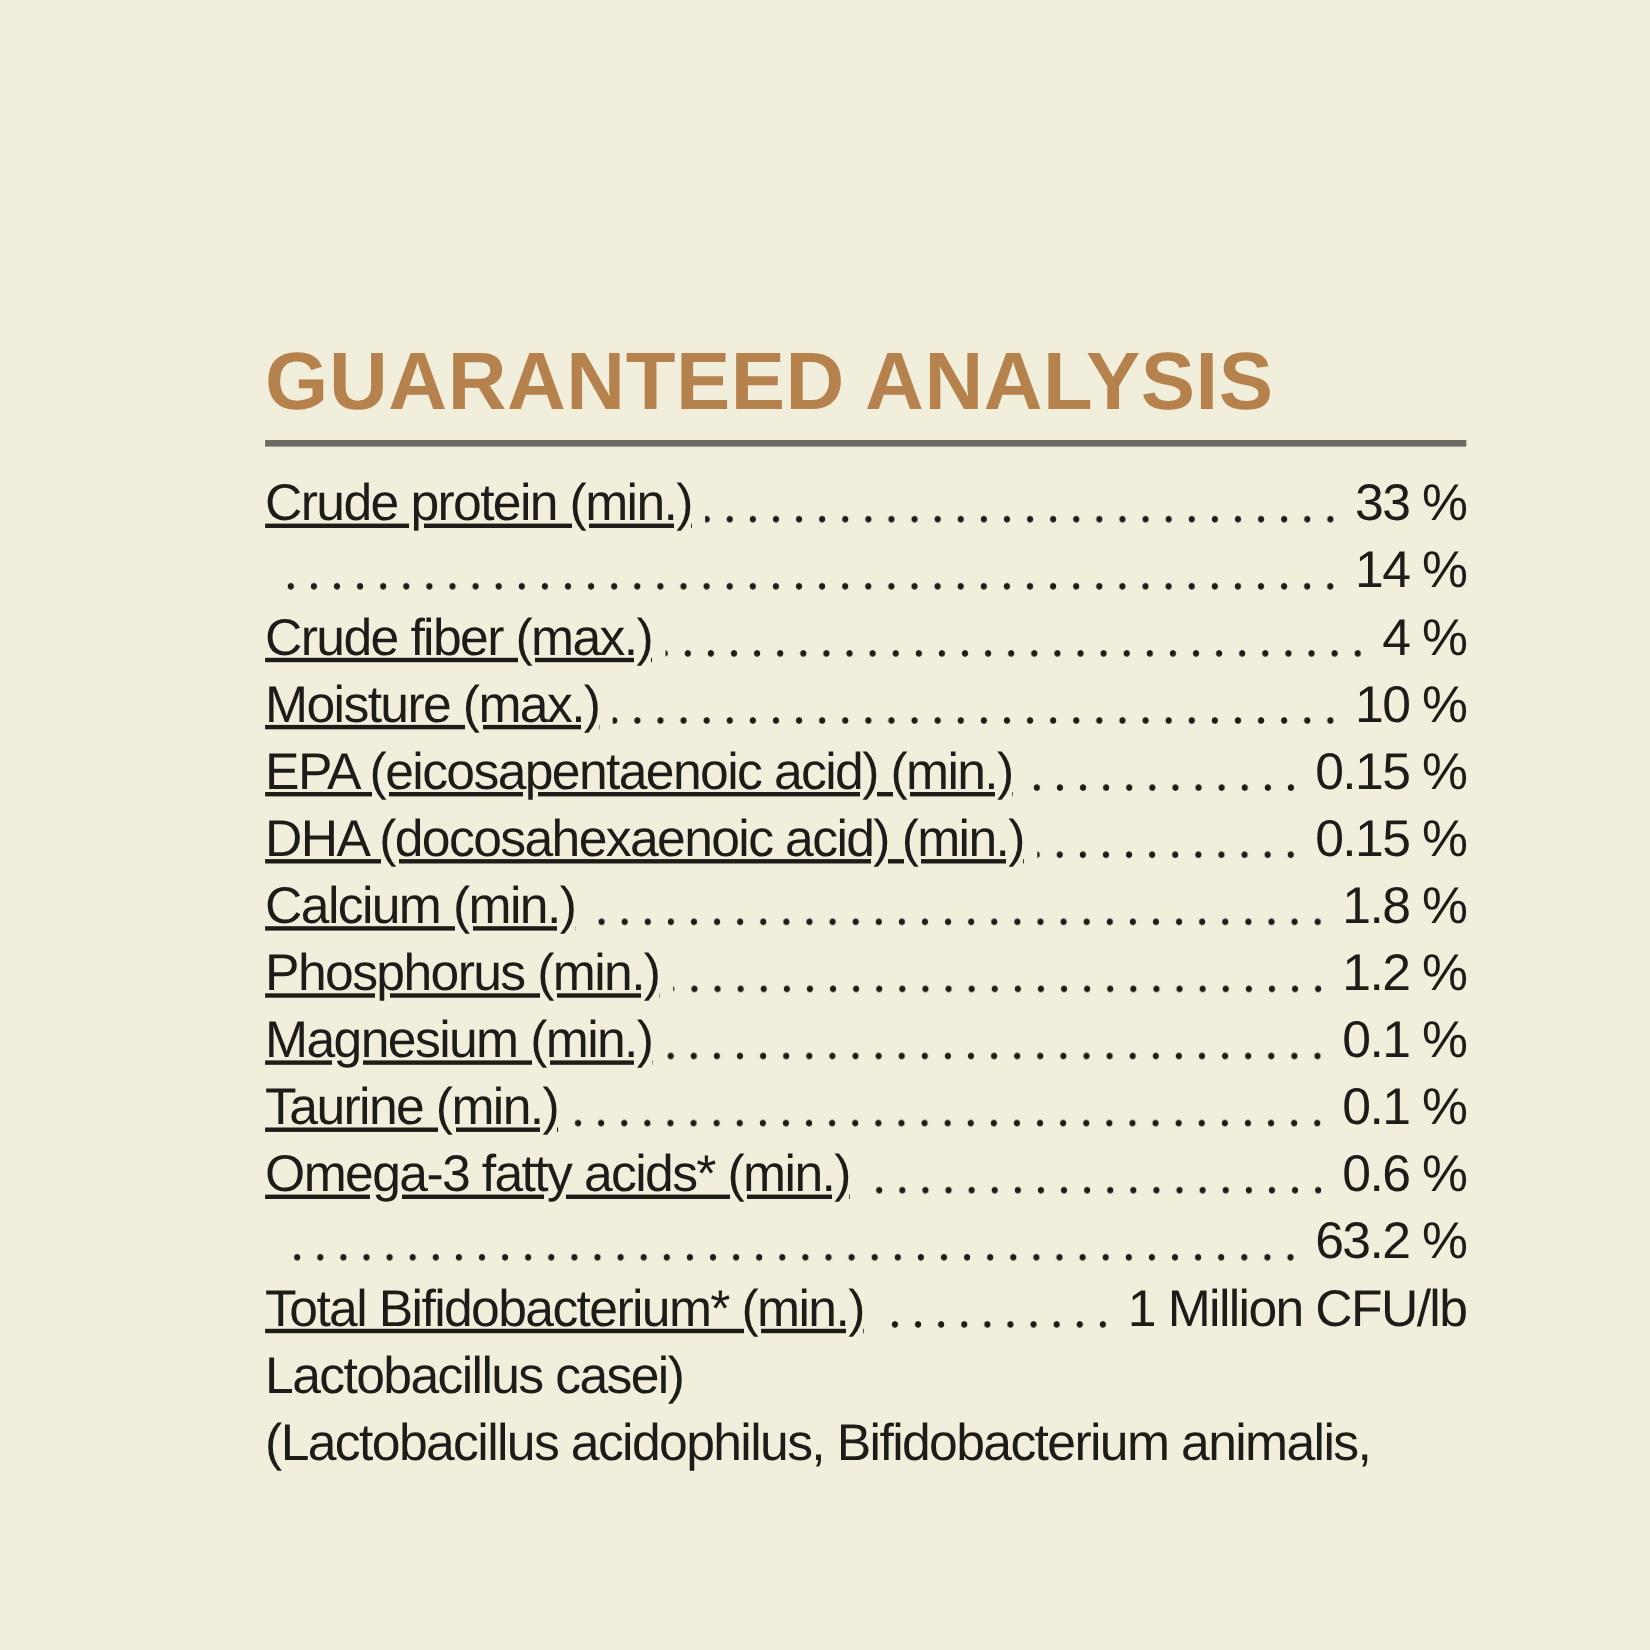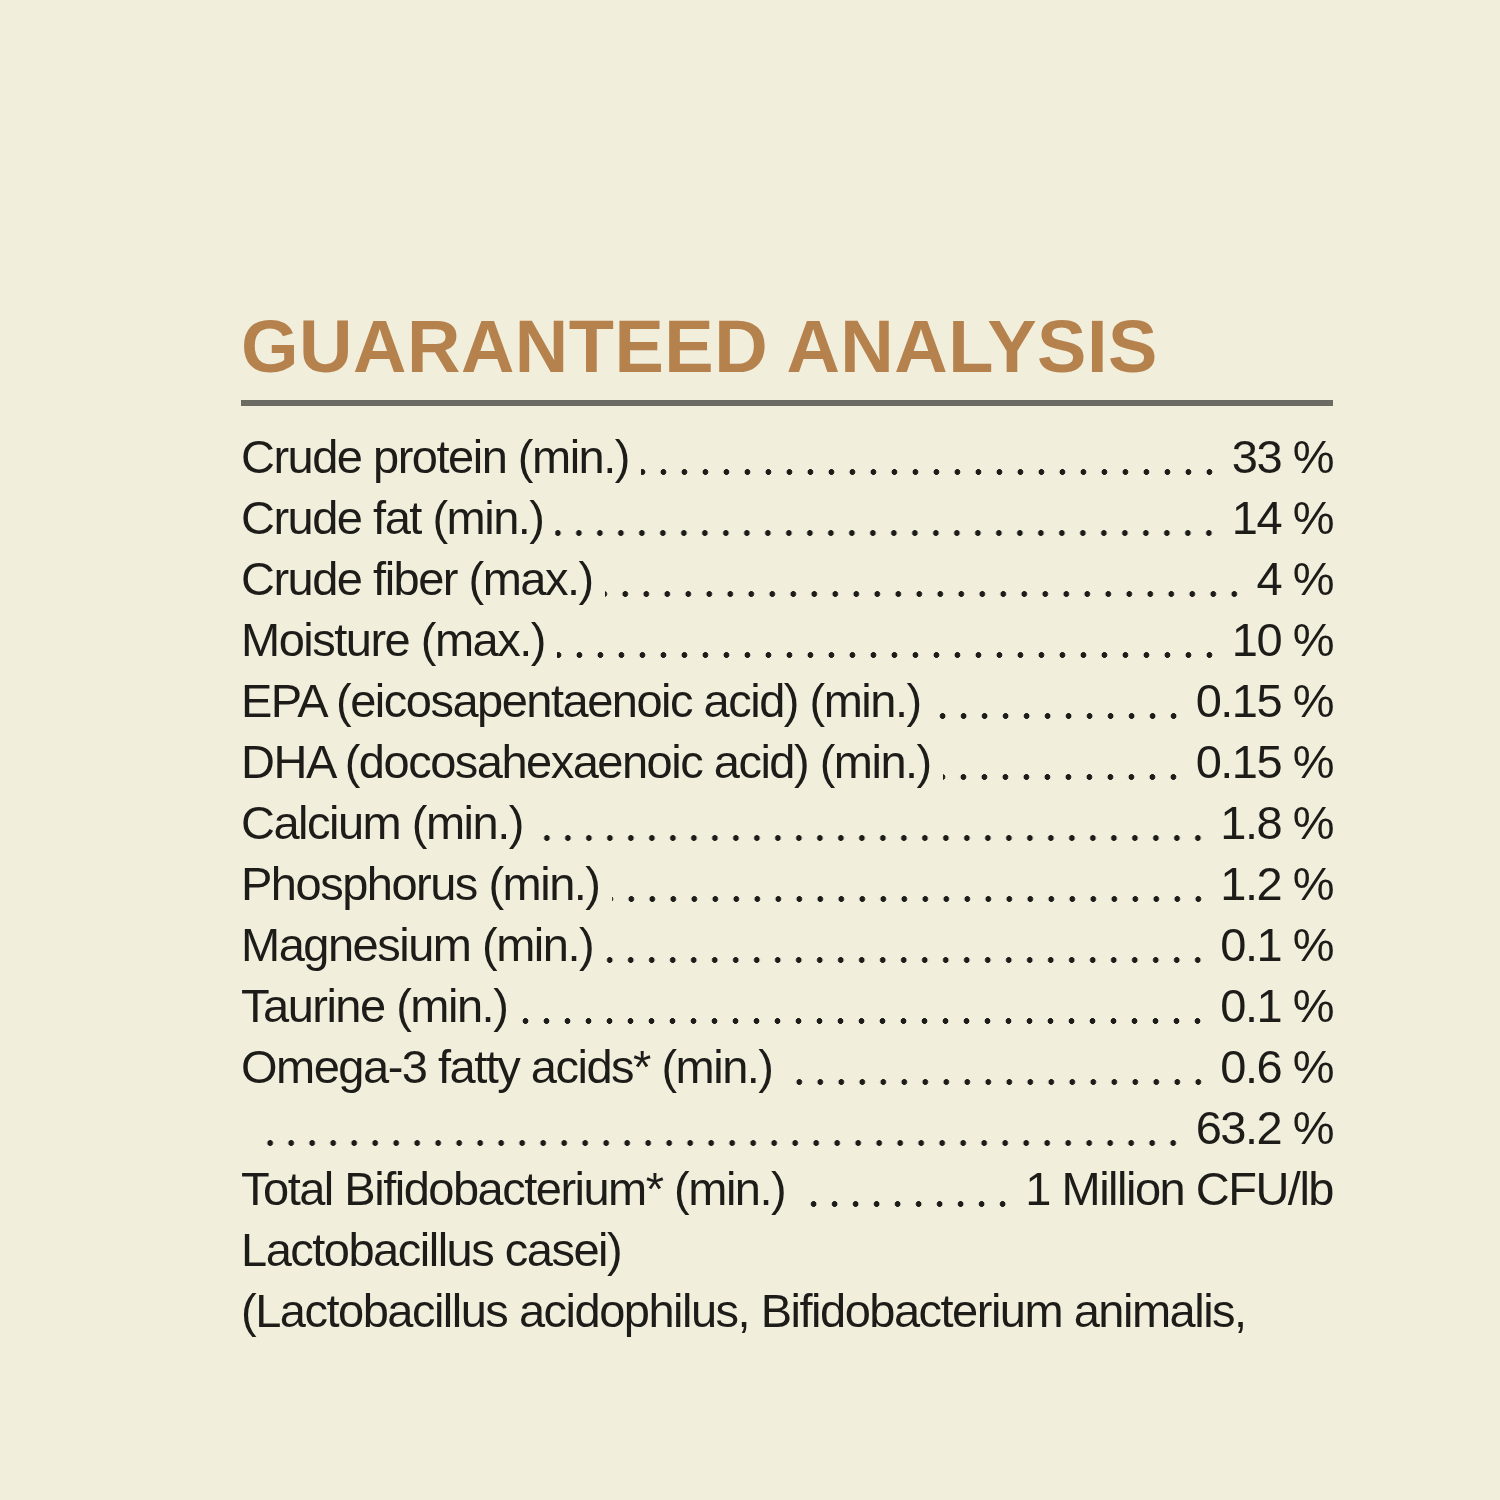--- a/index.html
+++ b/index.html
@@ -44,21 +44,21 @@
     margin-top: 20px;
   }
   .row {
     display: flex;
     align-items: stretch;
     line-height: 61px;
     font-size: 47px;
     letter-spacing: -1.5px;
     white-space: nowrap;
   }
-  .row .label { flex: 0 0 auto; }
+  .row .label { flex: 0 0 auto; text-decoration: underline; }
   .row .leader {
     flex: 1 1 auto;
     margin-left: 12px;
     margin-right: 10px;
     background-image: radial-gradient(circle, var(--text) 2.6px, rgba(0,0,0,0) 3.2px);
     background-size: 21px 8px;
     background-repeat: repeat-x;
     background-position: right 2px bottom 11px;
   }
   .row .value { flex: 0 0 auto; text-align: right; }
@@ -76,21 +76,20 @@
     <h1 class="title">GUARANTEED ANALYSIS</h1>
     <div class="rule"></div>
     <div class="rows">
   <div class="row">
     <span class="label">Crude protein (min.)</span>
     <span class="leader"></span>
     <span class="value">33 %</span>
   </div>
 
   <div class="row">
-    <span class="label">Crude fat (min.)</span>
     <span class="leader"></span>
     <span class="value">14 %</span>
   </div>
 
   <div class="row">
     <span class="label">Crude fiber (max.)</span>
     <span class="leader"></span>
     <span class="value">4 %</span>
   </div>
 

